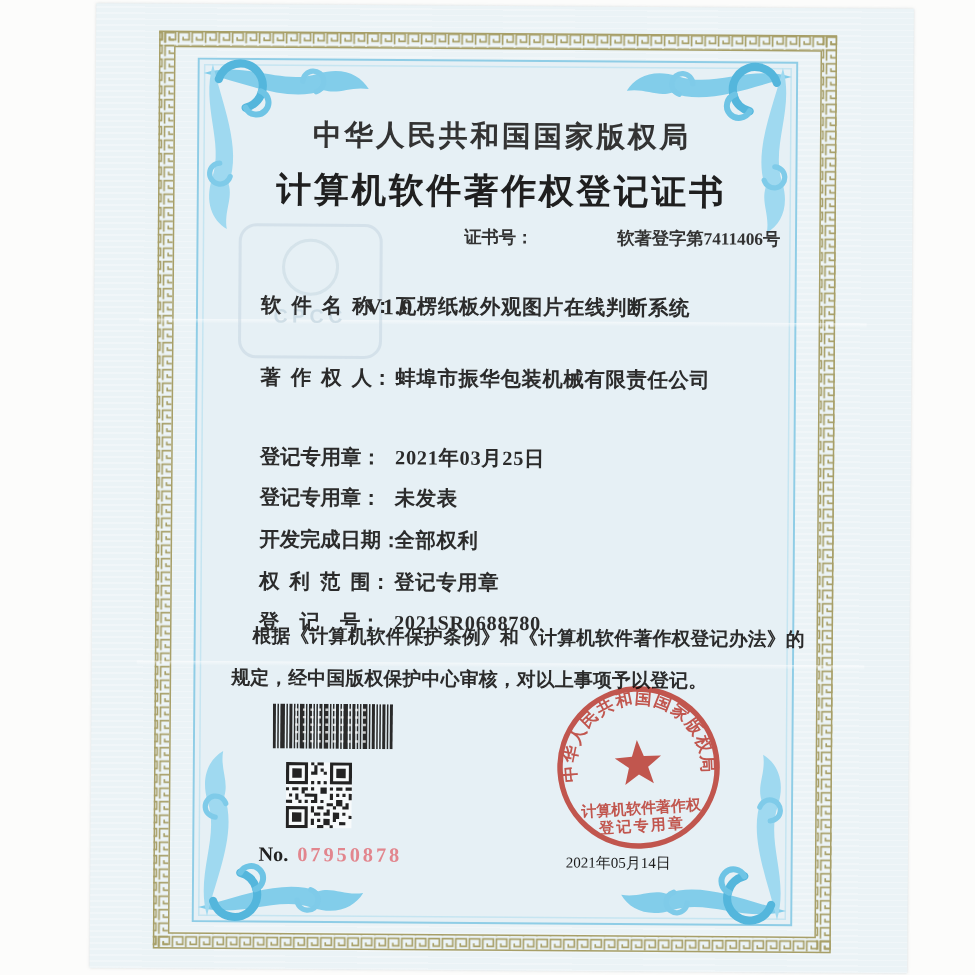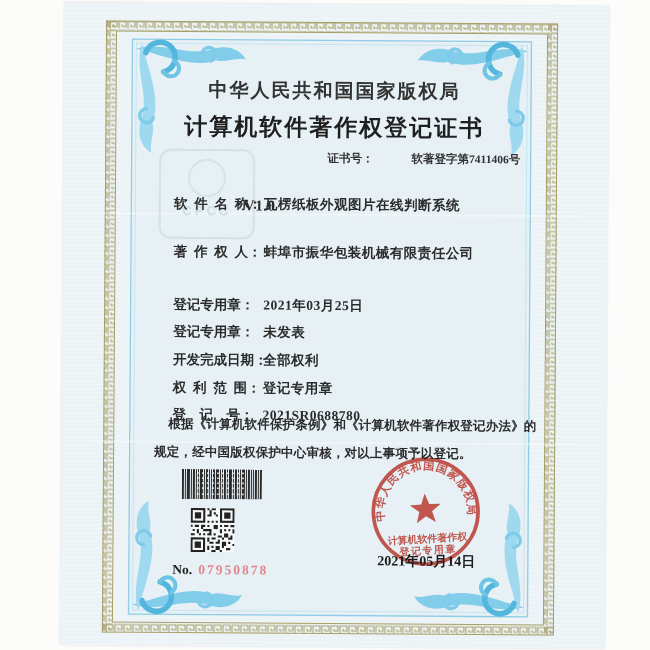--- a/index.html
+++ b/index.html
@@ -21,40 +21,40 @@
              border:2px solid rgba(196,214,224,.55);}
   .wm-circle{width:34px;height:34px;border-radius:50%;border:2px solid rgba(196,214,224,.5);margin:8px auto 0;}
   .wm-text{text-align:center;font-size:13px;font-weight:700;color:rgba(186,206,218,.6);letter-spacing:3px;margin-top:6px;
            font-family:"Liberation Sans","DejaVu Sans",sans-serif;}
 
   .authority{position:absolute;left:46px;top:74px;width:450px;text-align:center;
              font-size:19px;font-weight:700;letter-spacing:2px;color:#333;}
   .title{position:absolute;left:46px;top:108px;width:450px;text-align:center;
          font-size:23px;font-weight:700;letter-spacing:2px;color:#1f1f1f;}
   .certno{position:absolute;right:88px;top:147px;font-size:11.5px;font-weight:700;color:#333;}
-  .certno .v{margin-left:10px;padding-left:28px;}
+  .certno .v{margin-left:28px;padding-left:28px;}
 
   .row{position:absolute;left:91px;font-size:13.5px;font-weight:700;color:#2b2b2b;white-space:pre;}
   .row .label{display:inline-block;width:78px;white-space:pre;}
   .row .value{margin-left:12px;letter-spacing:.5px;}
   .version{position:absolute;left:181px;top:194px;font-size:15px;font-weight:700;color:#2b2b2b;letter-spacing:.5px;}
 
   .notice-line{position:absolute;left:93px;width:380px;font-size:12.5px;font-weight:600;color:#2b2b2b;letter-spacing:.2px;}
   .nl1{top:413px;padding-left:14px;}
   .nl2{top:441px;}
 
   .barcode{position:absolute;left:121px;top:466px;width:80px;height:30px;}
   .qr{position:absolute;left:130px;top:505px;width:44px;height:44px;}
 
   .no-line{position:absolute;left:112px;top:559px;font-size:13.5px;font-weight:600;color:#222;}
   .no-num{color:#e2868e;letter-spacing:2px;margin-left:6px;font-weight:700;}
 
   .seal{position:absolute;left:303px;top:445px;width:124px;height:124px;opacity:.9;transform:rotate(-4deg);
         mix-blend-mode:multiply;}
-  .date{position:absolute;left:317px;top:548px;font-size:14px;font-weight:700;color:#1c1c1c;white-space:nowrap;}
+  .date{position:absolute;left:317px;top:564px;font-size:10px;font-weight:400;color:#1c1c1c;white-space:nowrap;}
 </style>
 </head>
 <body>
 
 <div class="stage">
 
   <div class="pencil">企-版权2</div>
 
   <div class="cert">
 

